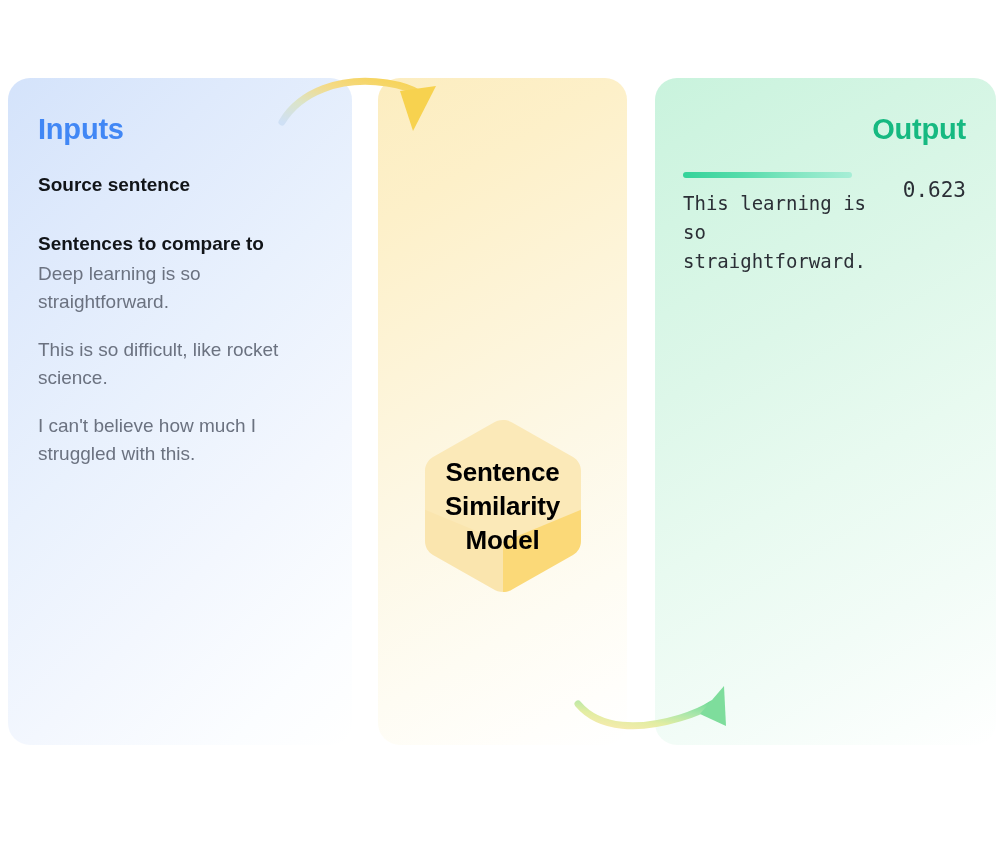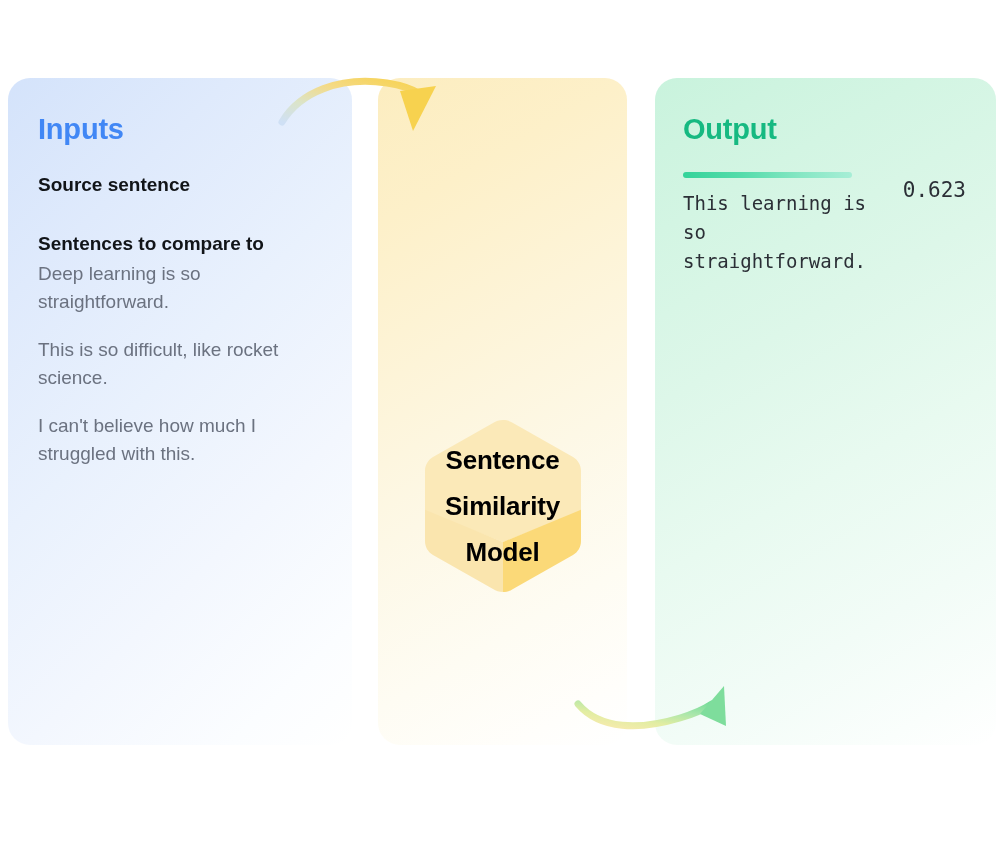--- a/index.html
+++ b/index.html
@@ -54,21 +54,21 @@
 
   
   .heading {
     font-size: 29px;
     font-weight: 700;
     letter-spacing: -0.2px;
     margin: 0 0 26px 0;
     line-height: 1.1;
   }
   .heading-inputs { color: #4187f5; }
-  .heading-output { color: #16b981; }
+  .heading-output { color: #16b981; text-align: right; }
 
   
   .field-label {
     font-size: 19px;
     font-weight: 700;
     color: #111418;
     line-height: 1.42;
     margin: 0 0 2px 0;
   }
   .field-label.second { margin-top: 32px; }
@@ -107,21 +107,20 @@
     display: flex;
     flex-direction: column;
     align-items: center;
     justify-content: center;
     font-size: 26px;
     font-weight: 700;
     color: #000000;
     line-height: 1.32;
     text-align: center;
     letter-spacing: -0.2px;
-    gap: 12px;
   }
 
   
   .result-row {
     position: relative;
     margin-bottom: 26px;
   }
   .result-row:last-child { margin-bottom: 0; }
 
   .bar-track {

